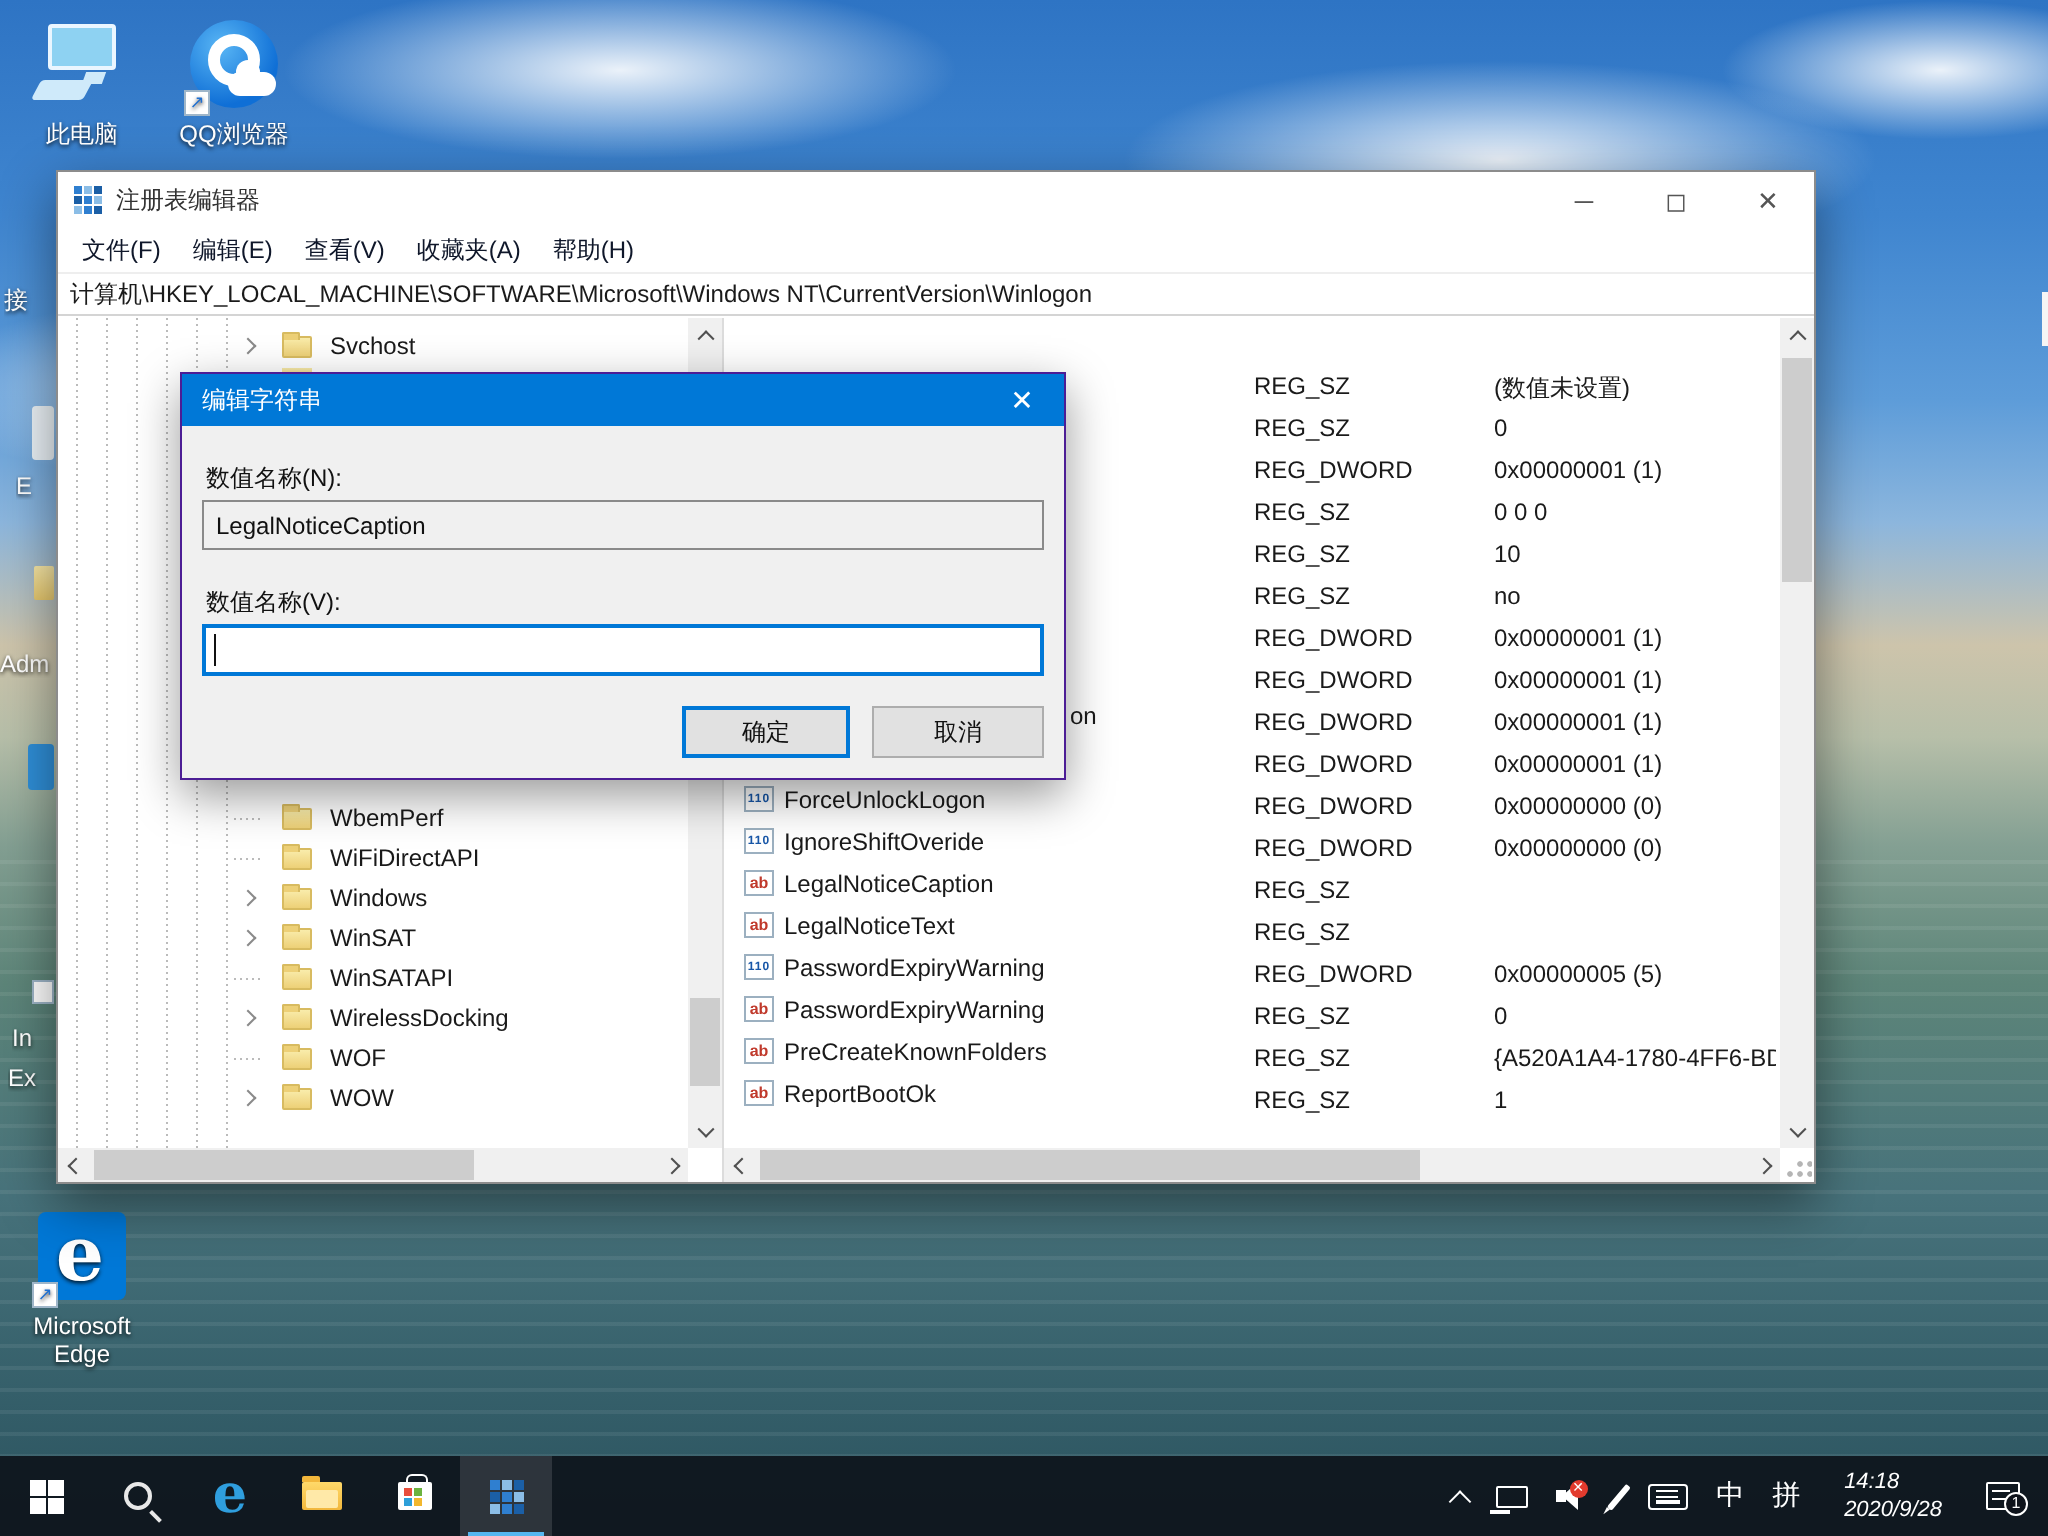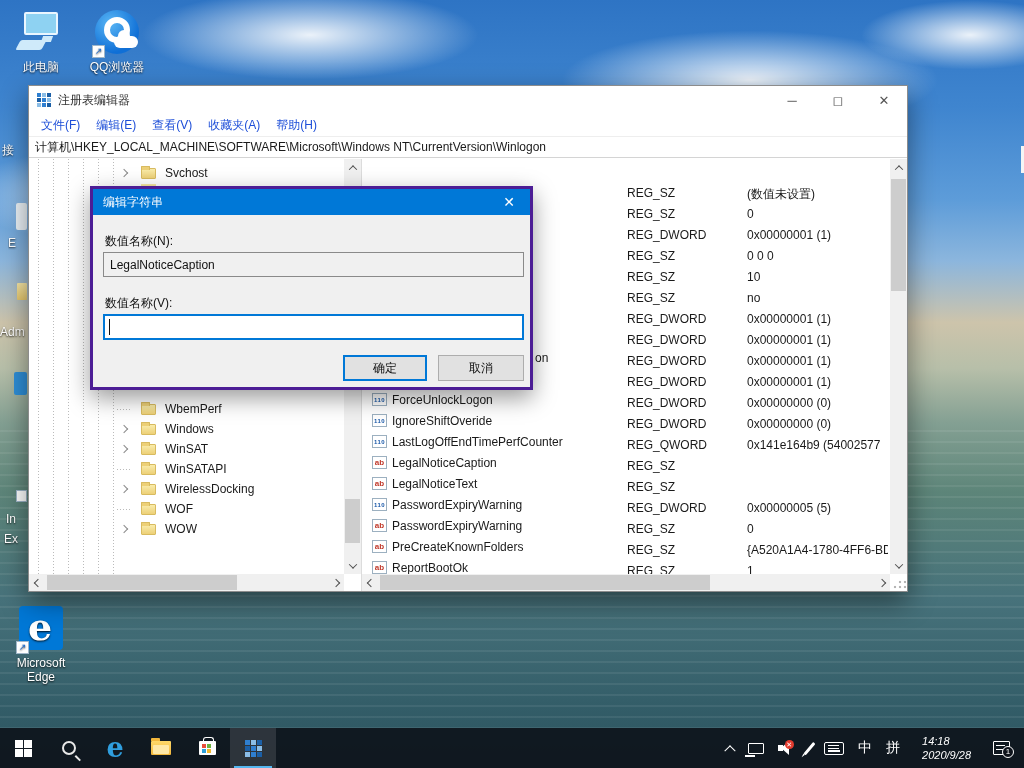--- a/index.html
+++ b/index.html
@@ -40,21 +40,21 @@
   
   .window { position:absolute; left:28px; top:85px; width:880px; height:507px; background:#fff;
     border:1px solid #8c8c8c; box-shadow:0 10px 26px rgba(0,0,0,.45); font-size:12px; color:#1a1a1a; }
   .titlebar { height:28px; display:flex; align-items:center; background:#fff; }
   .regicon { display:inline-grid; grid-template-columns:repeat(3,4px); grid-auto-rows:4px; gap:1px; margin-left:8px; }
   .regicon i { background:#2f7fd0; } .regicon i.d { background:#8bbde6; } .regicon i.k { background:#1b5fa6; }
   .title-text { margin-left:7px; color:#333; }
   .win-btns { margin-left:auto; display:flex; height:100%; }
   .win-btn { width:46px; height:100%; display:flex; align-items:center; justify-content:center; color:#555; font-size:13px; }
   .menubar { height:22px; display:flex; align-items:center; padding-left:4px; background:#fff; }
-  .menu-item { padding:0 8px; color:#1d4ed8; }
+  .menu-item { padding:0 8px; color:#0f172a; }
   .addressbar { height:22px; display:flex; align-items:center; padding-left:6px; border-top:1px solid #eee;
     border-bottom:1px solid #d4d4d4; color:#1a1a1a; white-space:nowrap; overflow:hidden; }
 
   .panes { position:absolute; left:0; right:0; top:73px; bottom:0; display:flex; }
   .tree-pane { position:relative; width:333px; border-right:1px solid #dcdcdc; overflow:hidden; background:#fff; }
   .list-pane { position:relative; flex:1; overflow:hidden; background:#fff; }
 
   .guides { position:absolute; top:0; bottom:17px; left:0; width:120px;
     background:
       repeating-linear-gradient(180deg,#bbb 0 1px, transparent 1px 3px) 9px 0/1px 100% no-repeat,
@@ -105,21 +105,21 @@
   .lv-row .c-type { position:absolute; left:265px; top:3px; white-space:nowrap; }
   .lv-row .c-data { position:absolute; left:385px; top:3px; right:2px; white-space:nowrap; overflow:hidden; }
   .vicon { flex:none; width:15px; height:13px; border:1px solid #9cb0c0; background:#fff; display:flex;
     align-items:center; justify-content:center; }
   .vicon.sz { color:#c0392b; font-size:8px; font-weight:bold; line-height:8px; }
   .vicon.bin { color:#1857a8; font-size:6px; font-weight:bold; line-height:6px; letter-spacing:.5px; }
   .c-name.fragged { left:173px; }
 
   
   .dialog { position:absolute; left:90px; top:186px; width:443px; height:204px; background:#f0f0f0;
-    border:3px solid #4c1d95; box-shadow:0 8px 22px rgba(0,0,0,.4); font-size:12px; z-index:30; }
+    border:1px solid #4c1d95; box-shadow:0 8px 22px rgba(0,0,0,.4); font-size:12px; z-index:30; }
   .dlg-title { height:26px; background:#0078d7; color:#fff; display:flex; align-items:center; padding-left:10px; }
   .dlg-close { margin-left:auto; width:42px; height:100%; display:flex; align-items:center; justify-content:center;
     color:#fff; font-size:14px; }
   .dlg-label { position:absolute; left:12px; color:#111; }
   .dlg-name-field { position:absolute; left:10px; top:63px; width:421px; height:25px; background:#f0f0f0;
     border:1px solid #8a8a8a; color:#111; display:flex; align-items:center; padding-left:6px; }
   .dlg-data-field { position:absolute; left:10px; top:125px; width:421px; height:26px; background:#fff;
     border:2px solid #0078d7; display:flex; align-items:center; padding-left:4px; }
   .caret { width:1px; height:16px; background:#111; }
   .dlg-btn { position:absolute; top:166px; height:26px; background:#e1e1e1; text-align:center; line-height:22px; color:#111; }
@@ -267,20 +267,25 @@
           </div>
         </div>
       <div class="frag-box" style="left:112px;top:25px;width:15px;height:5px;background:linear-gradient(#f9ecab,#edd077);"></div>
       <div class="tree-list" style="top:240px;" id="tree-main">
           <div class="tree-row">
             <span class="tw-dots"></span>
             <span class="folder"></span>
             <span class="tree-label">WbemPerf</span>
           </div>
           <div class="tree-row">
+            <span class="tw-dots"></span>
+            <span class="folder"></span>
+            <span class="tree-label">WiFiDirectAPI</span>
+          </div>
+          <div class="tree-row">
             <span class="tw-arrow"></span>
             <span class="folder"></span>
             <span class="tree-label">Windows</span>
           </div>
           <div class="tree-row">
             <span class="tw-arrow"></span>
             <span class="folder"></span>
             <span class="tree-label">WinSAT</span>
           </div>
           <div class="tree-row">
@@ -406,28 +411,20 @@
             <span class="c-type">REG_DWORD</span>
             <span class="c-data">0x00000000 (0)</span>
           </div>
           <div class="lv-row">
             <span class="c-name">
               <span class="vicon bin">110</span>
               <span>IgnoreShiftOveride</span>
             </span>
             <span class="c-type">REG_DWORD</span>
             <span class="c-data">0x00000000 (0)</span>
-          </div>
-          <div class="lv-row">
-            <span class="c-name">
-              <span class="vicon bin">110</span>
-              <span>LastLogOffEndTimePerfCounter</span>
-            </span>
-            <span class="c-type">REG_QWORD</span>
-            <span class="c-data">0x141e164b9 (54002577</span>
           </div>
           <div class="lv-row">
             <span class="c-name">
               <span class="vicon sz">ab</span>
               <span>LegalNoticeCaption</span>
             </span>
             <span class="c-type">REG_SZ</span>
             <span class="c-data"></span>
           </div>
           <div class="lv-row">

